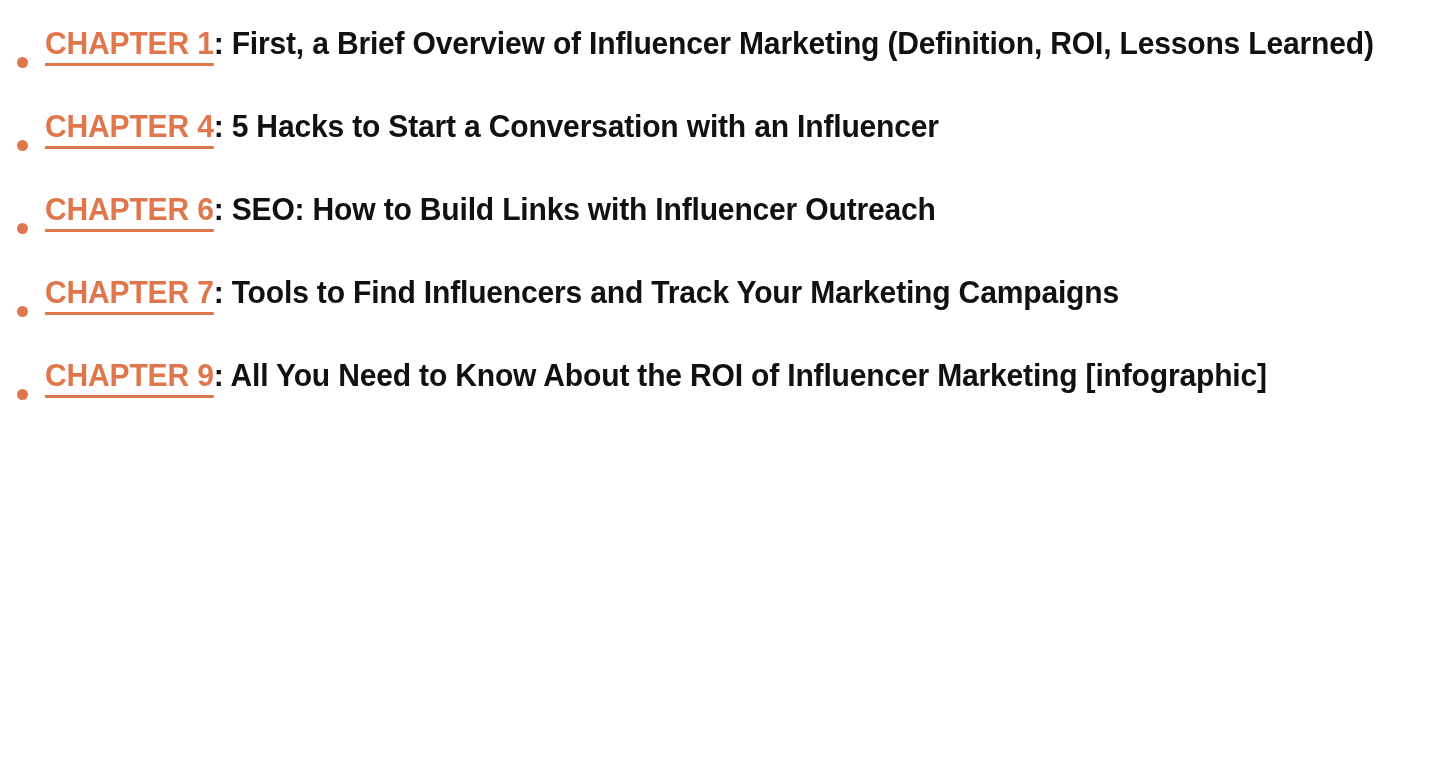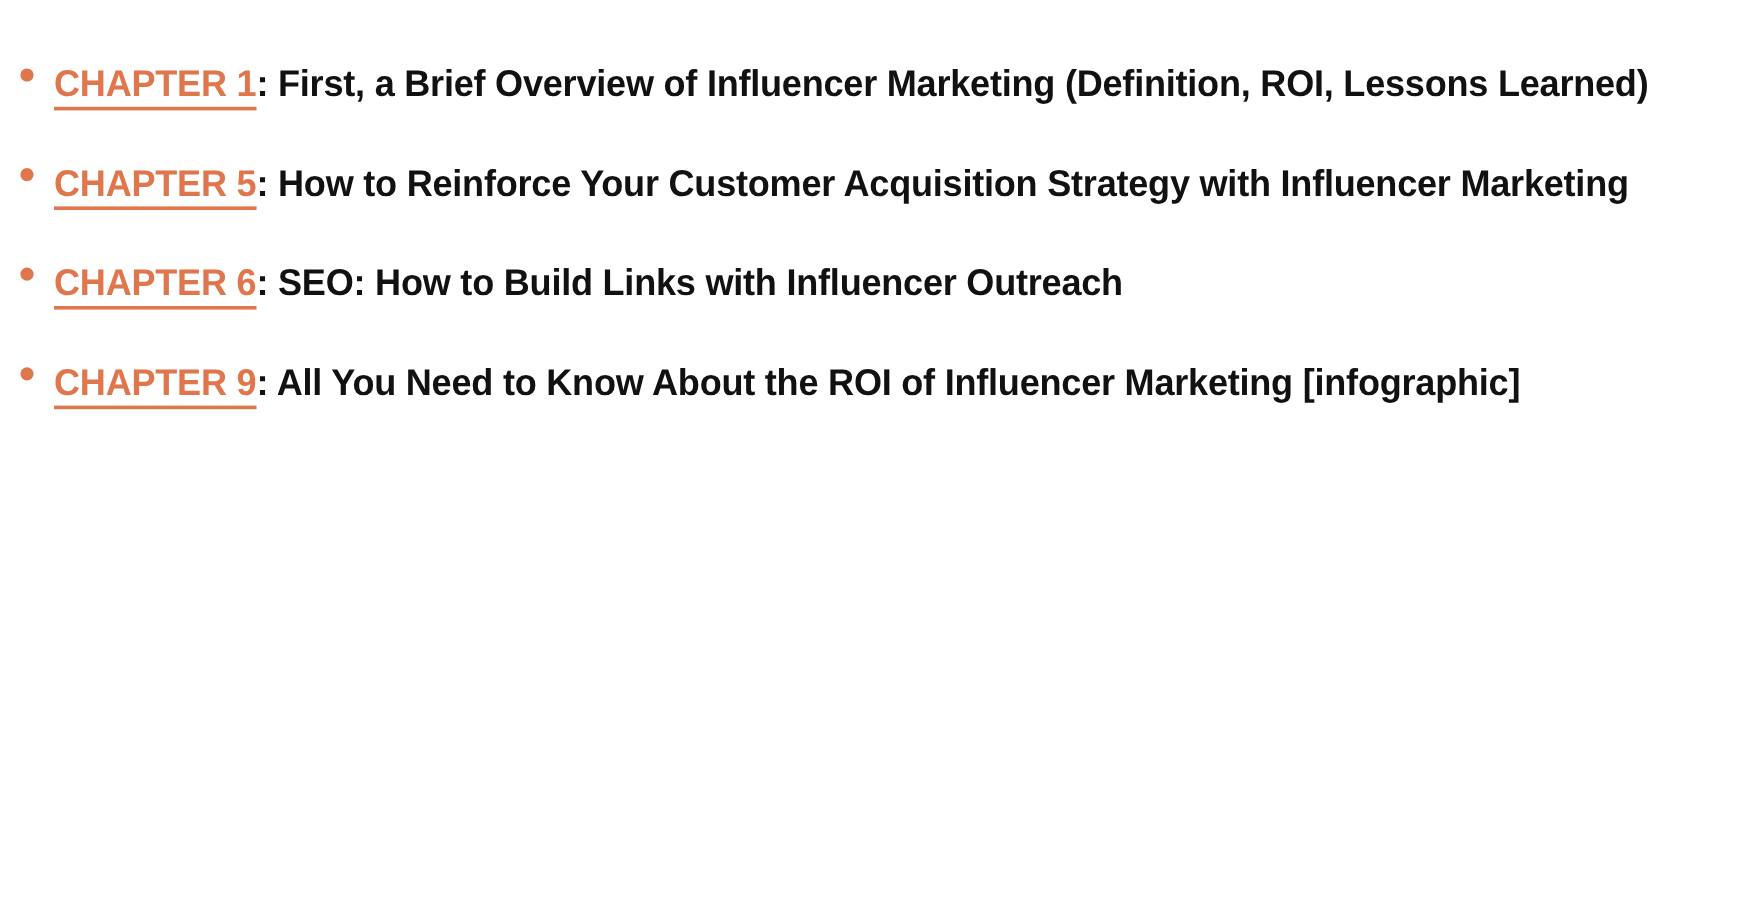--- a/index.html
+++ b/index.html
@@ -23,21 +23,21 @@
     position: relative;
     width: 1452px;
   }
 
   .chapter-item {
     position: relative;
     height: 83px;
     padding-left: 45px;
     box-sizing: border-box;
     display: flex;
-    align-items: center;
+    align-items: flex-start;
     white-space: nowrap;
   }
 
   
   .chapter-item:first-child {
     margin-top: 28px;
   }
 
   .bullet-marker {
     position: absolute;
@@ -81,23 +81,27 @@
 </head>
 <body>
 
 <ul id="chapter-list">
   <li class="chapter-item">
     <span class="bullet-marker"></span>
     <span class="chapter-line"><a class="chapter-link" href="#">CHAPTER 1</a><span class="chapter-colon">: </span><span class="chapter-title">First, a Brief Overview of Influencer Marketing (Definition, ROI, Lessons Learned)</span></span>
   </li>
   <li class="chapter-item">
     <span class="bullet-marker"></span>
-    <span class="chapter-line"><a class="chapter-link" href="#">CHAPTER 5</a><span class="chapter-colon">: </span><span class="chapter-title">How to Reinforce Your Customer Acquisition Strategy with Influencer Marketing</span></span>
+    <span class="chapter-line"><a class="chapter-link" href="#">CHAPTER 4</a><span class="chapter-colon">: </span><span class="chapter-title">5 Hacks to Start a Conversation with an Influencer</span></span>
   </li>
   <li class="chapter-item">
     <span class="bullet-marker"></span>
     <span class="chapter-line"><a class="chapter-link" href="#">CHAPTER 6</a><span class="chapter-colon">: </span><span class="chapter-title">SEO: How to Build Links with Influencer Outreach</span></span>
+  </li>
+  <li class="chapter-item">
+    <span class="bullet-marker"></span>
+    <span class="chapter-line"><a class="chapter-link" href="#">CHAPTER 7</a><span class="chapter-colon">: </span><span class="chapter-title">Tools to Find Influencers and Track Your Marketing Campaigns</span></span>
   </li>
   <li class="chapter-item">
     <span class="bullet-marker"></span>
     <span class="chapter-line"><a class="chapter-link" href="#">CHAPTER 9</a><span class="chapter-colon">: </span><span class="chapter-title">All You Need to Know About the ROI of Influencer Marketing [infographic]</span></span>
   </li>
 </ul>
 
 </body></html>

